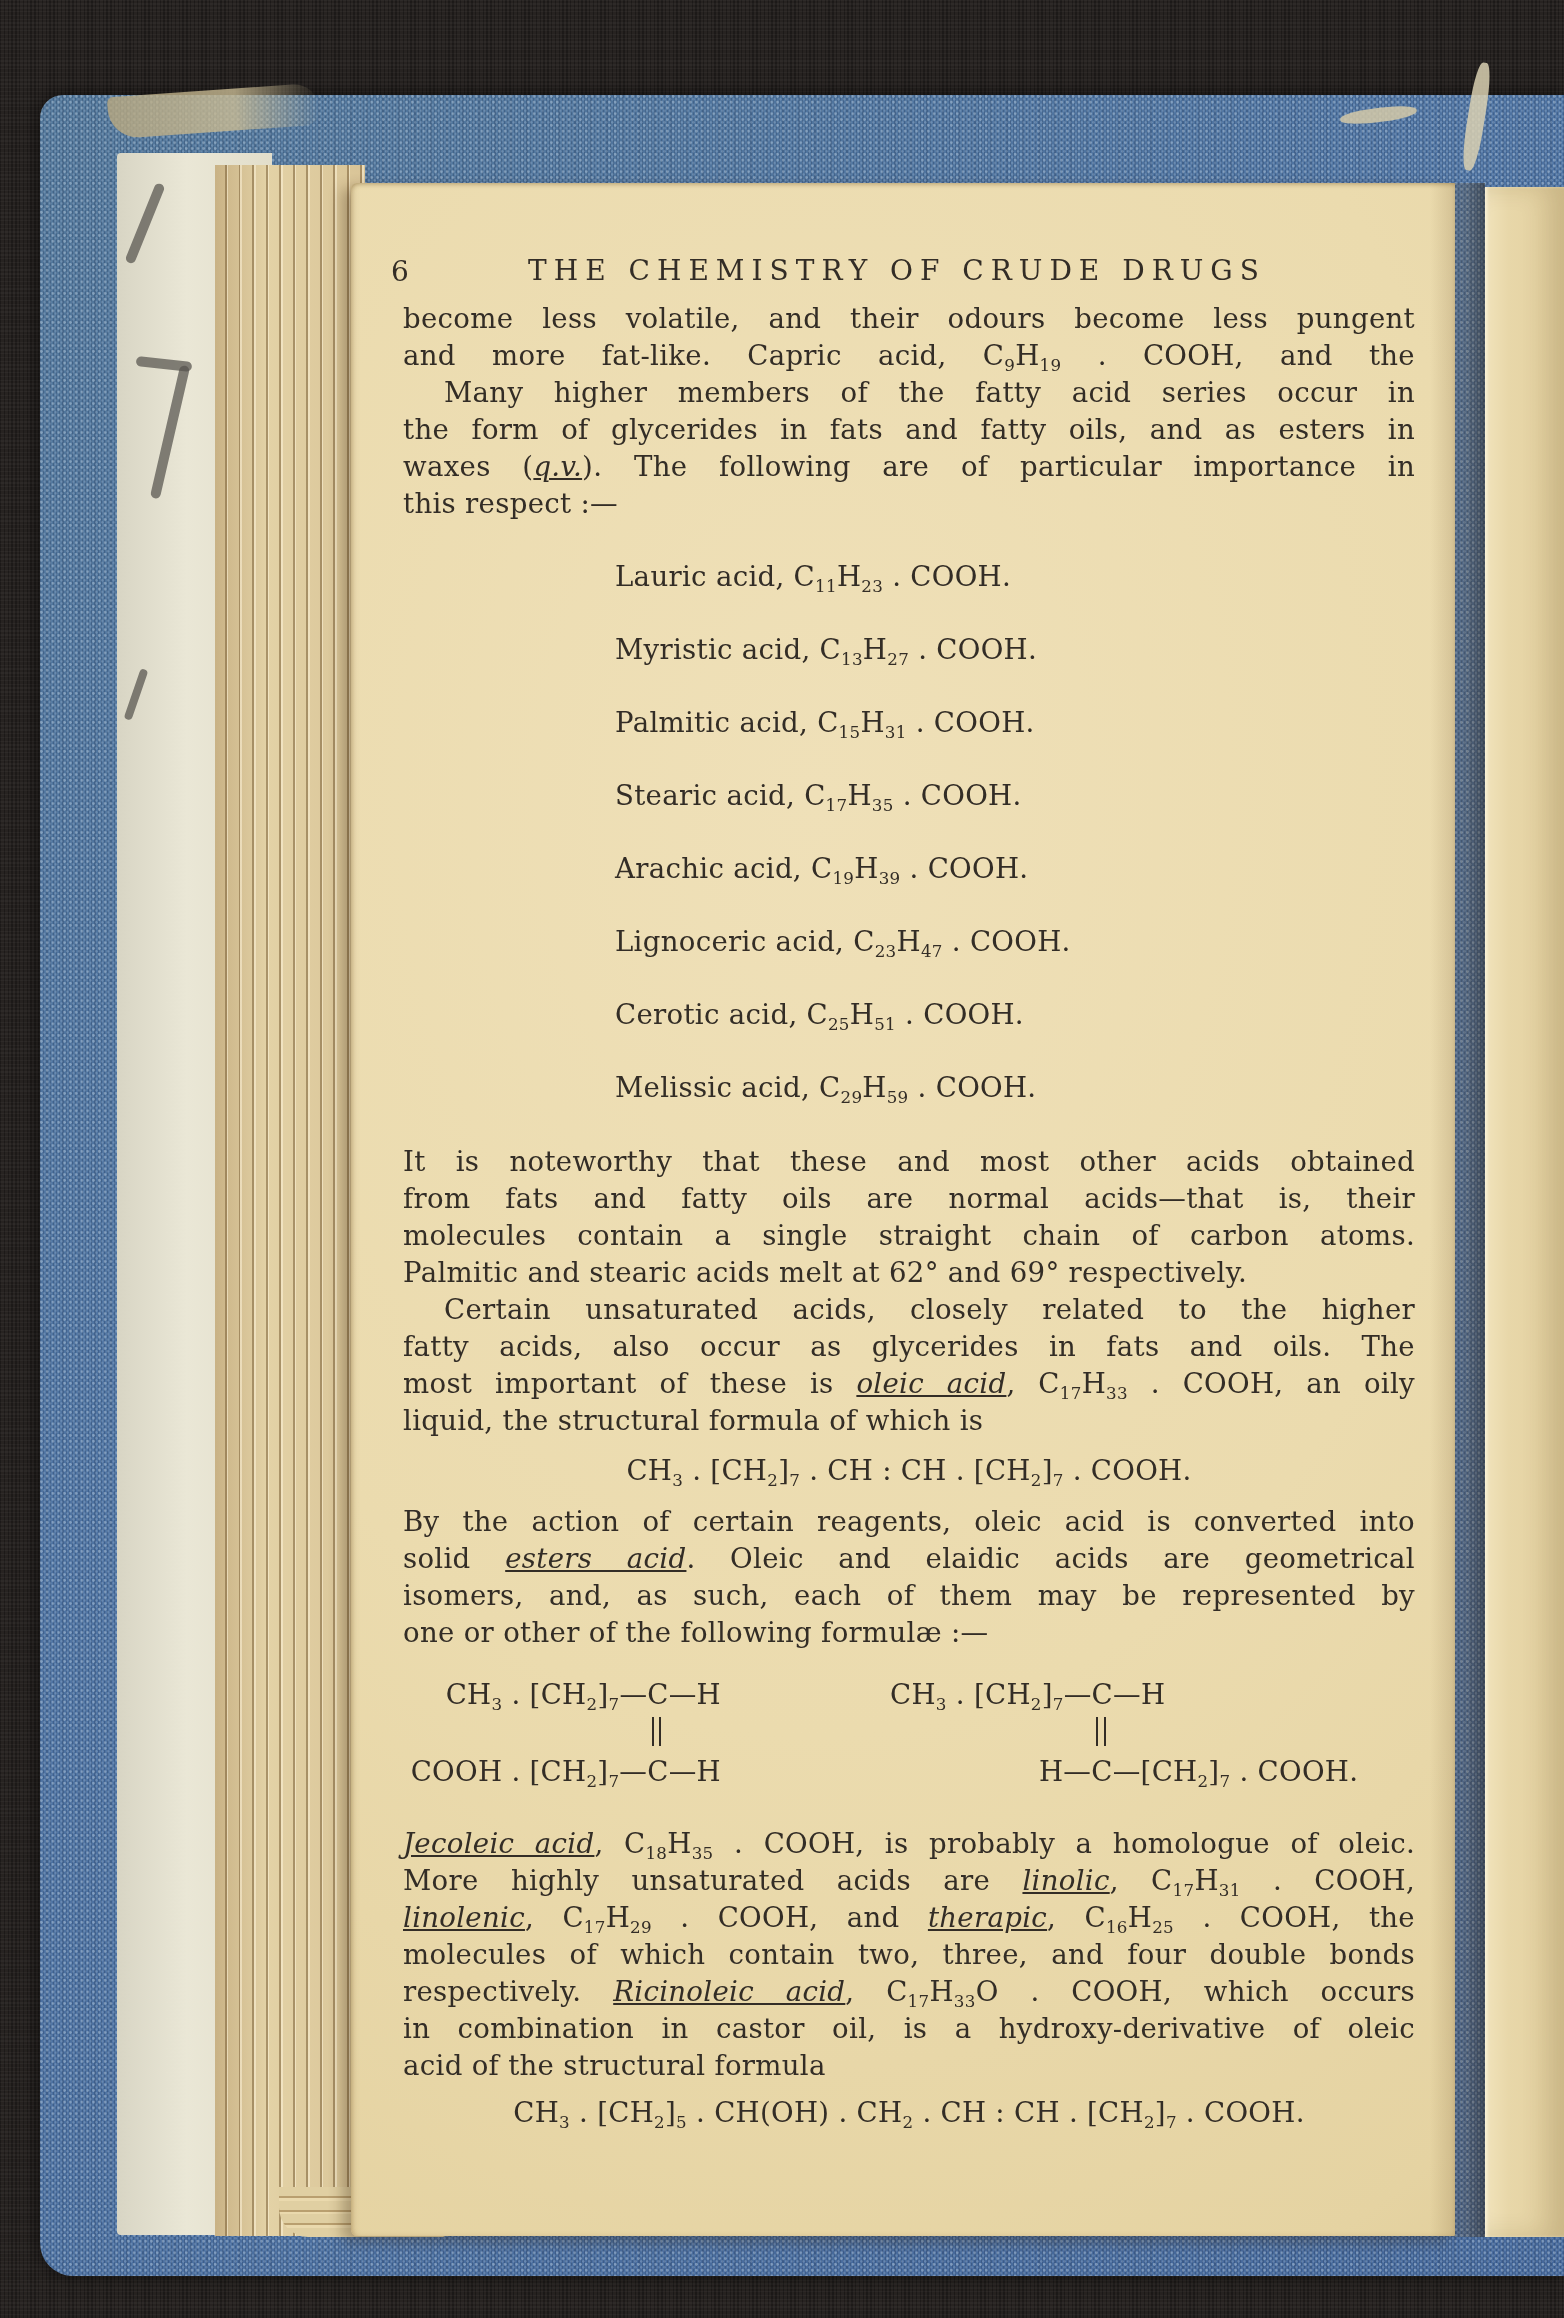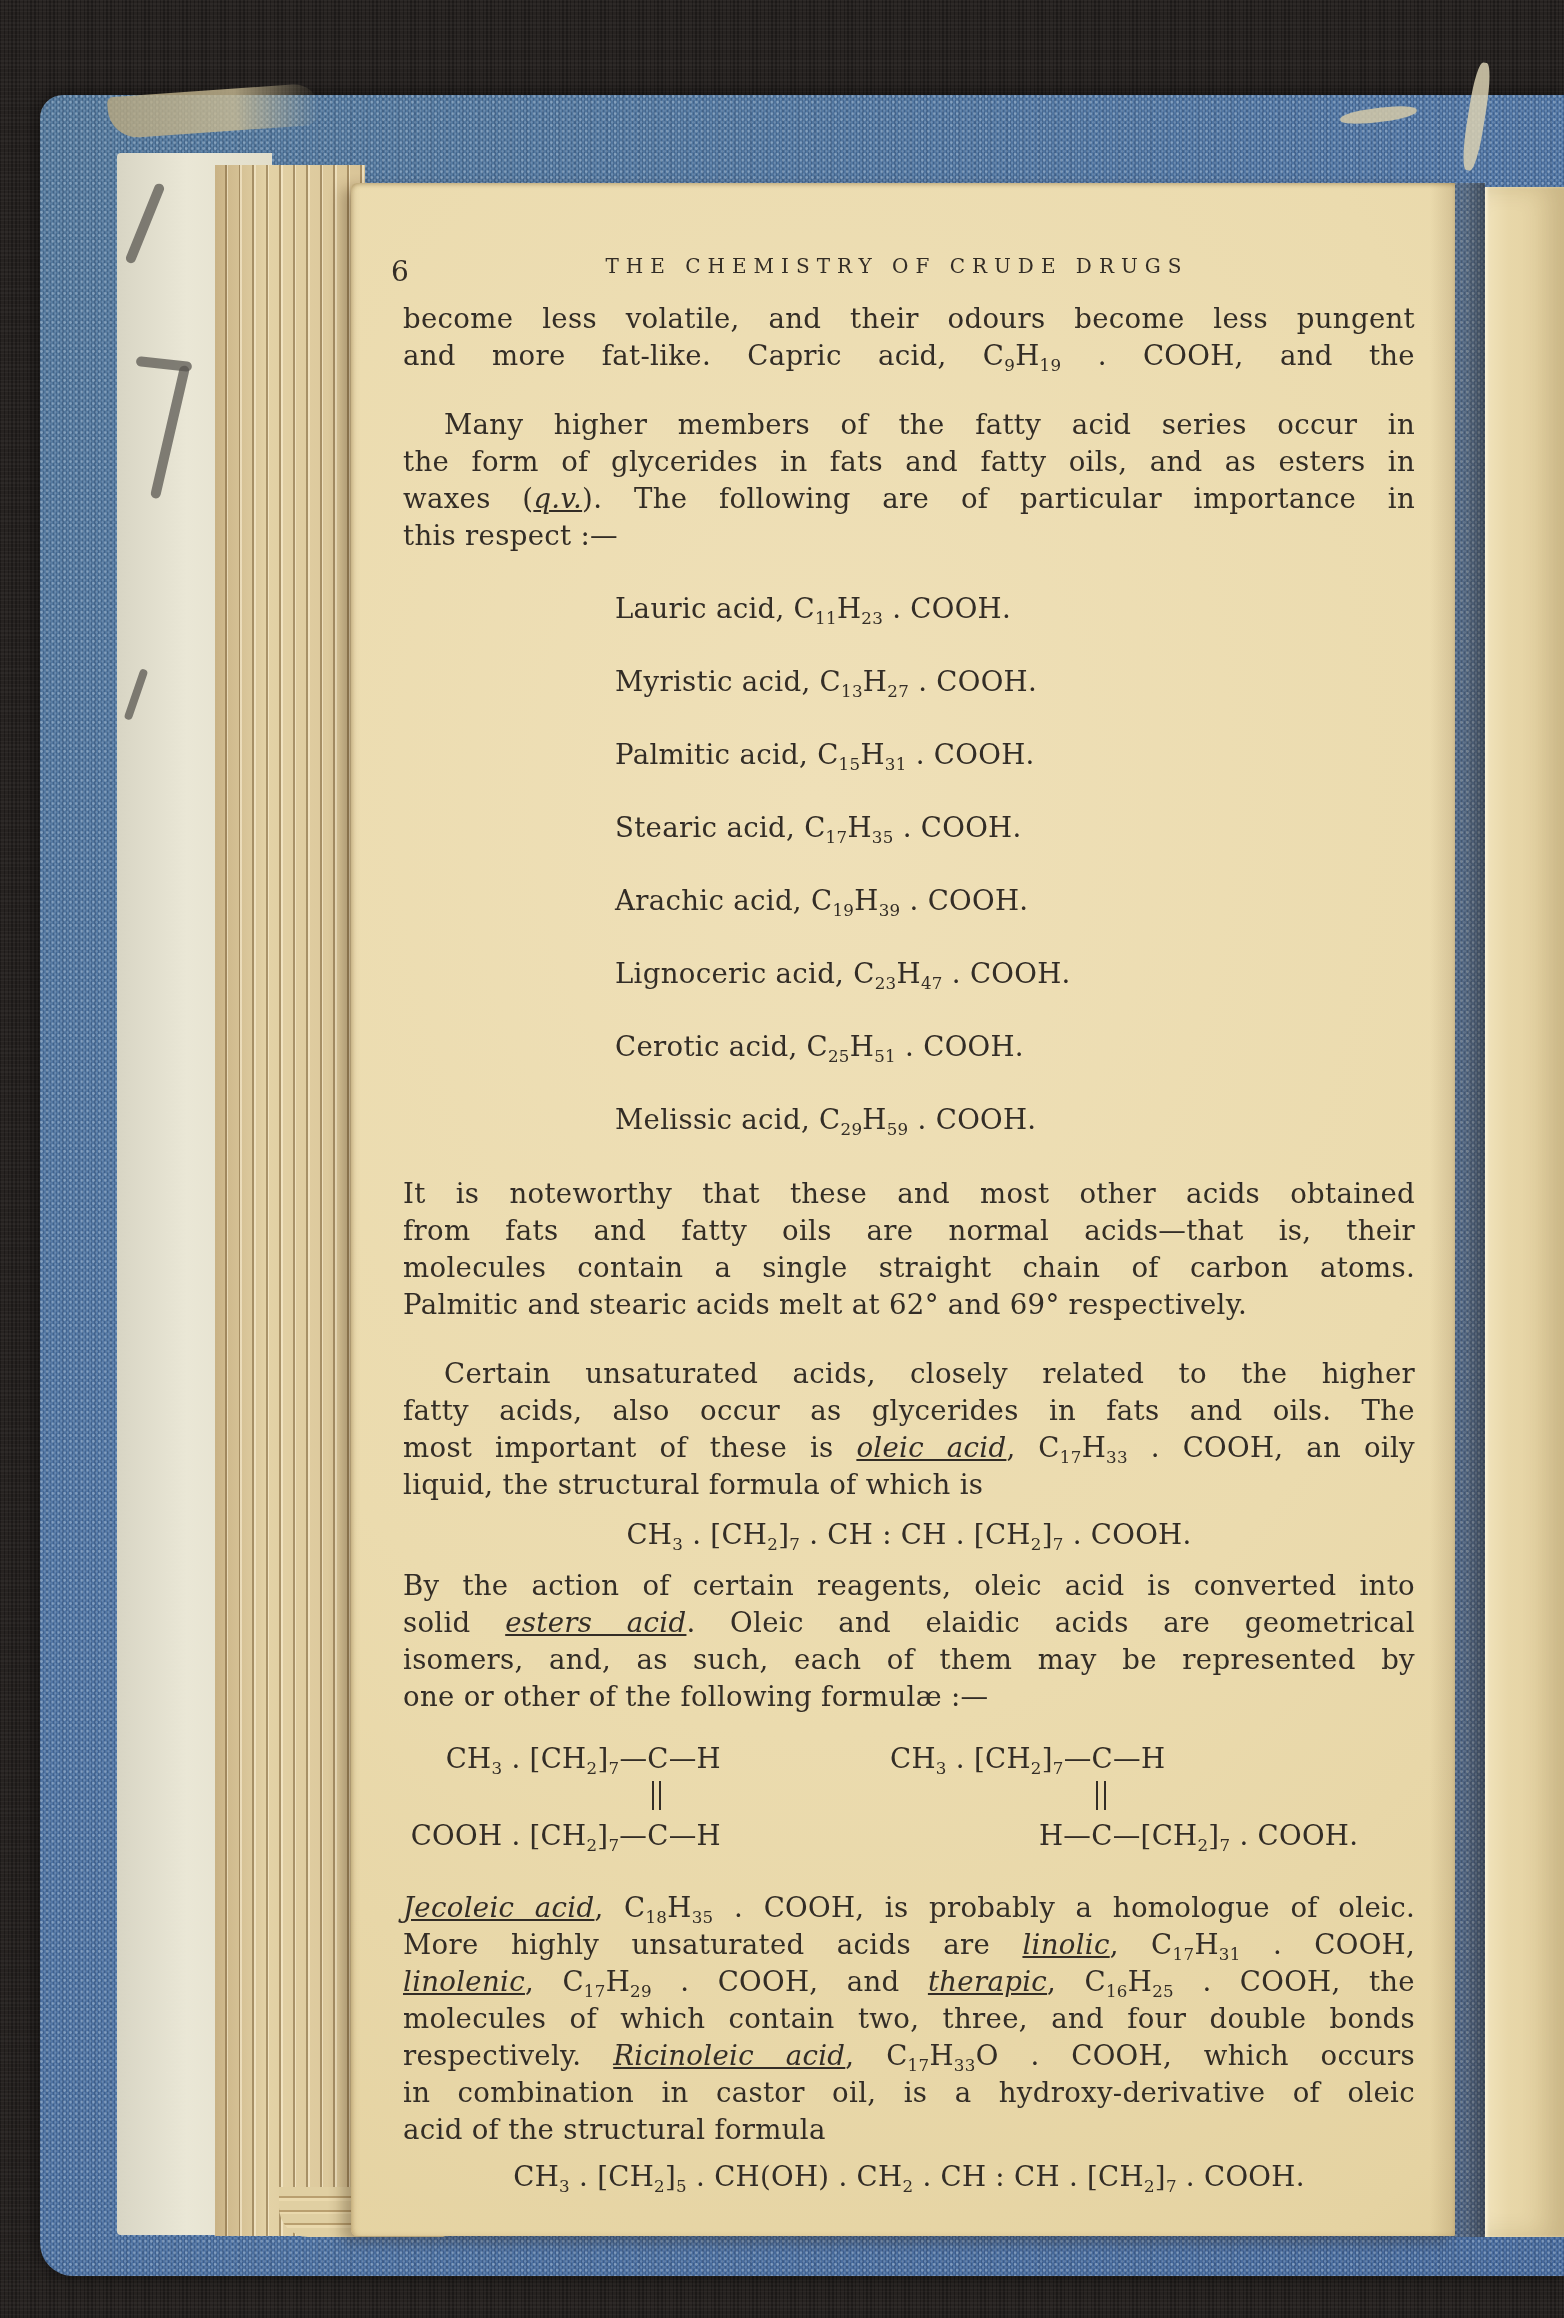--- a/index.html
+++ b/index.html
@@ -41,26 +41,26 @@
     border-radius:6.4px 1.3px 1.3px 6.4px;
     background:radial-gradient(130% 95% at 42% 30%, #efe0b8 0%, #ebdbae 48%, #e5d3a2 82%, #ddc892 100%);
     box-shadow:-9px 5.1px 14px rgba(50,30,5,.30), inset 3.8px 0 6.4px -2.6px rgba(120,90,40,.35), inset 0 2.6px 5.1px -1.9px rgba(120,90,40,.45);}
   .gutter{position:absolute;left:1430px;top:183px;width:55px;height:2054px;z-index:5;
     background:linear-gradient(90deg, rgba(92,62,20,0) 0%, rgba(92,62,20,.25) 70%, rgba(40,25,5,.45) 100%);}
   .right-page{position:absolute;left:1485px;top:187px;width:79px;height:2050px;z-index:5;
     background:linear-gradient(90deg,#f1e3bb,#e8d7a9 30%,#e2cf9e);
     box-shadow:inset 3.2px 0 3.8px -1.3px rgba(255,250,230,.8), inset -18px 0 24px rgba(80,55,15,.16);}
   .header{position:absolute;left:391px;top:254px;width:1012px;z-index:6;color:#332d26;}
   .pagenum{position:absolute;left:0;top:1.3px;font-size:28px;}
-  .runtitle{text-align:center;font-size:20px;letter-spacing:7px;white-space:nowrap;}
+  .runtitle{text-align:center;font-size:28px;letter-spacing:7px;white-space:nowrap;}
   .text-block{position:absolute;left:403px;top:300px;width:1012px;z-index:6;
     color:#332d26;font-size:27.6px;line-height:37px;letter-spacing:0.3px;}
   .tl{text-align:justify;text-align-last:justify;}
   .tl.last{text-align:left;text-align-last:left;}
-  .tl.ind{text-indent:41px;margin-top:32px;}
+  .tl.ind{text-indent:41px;}
   .it{font-style:italic;text-decoration:underline;}
   .ss{font-size:16.7px;line-height:0;vertical-align:-6.4px;letter-spacing:0.3px;}
   .acids{margin:36px 0 37px 212px;}
   .acid-line{line-height:37px;white-space:nowrap;margin-top:36px;}
   .formula{text-align:center;margin:13px 0 14px;white-space:nowrap;}
   .formula.fin{margin-top:10px;}
   .iso-wrap{position:relative;height:121px;margin:25px 0 28px;}
   .iso-col{position:absolute;top:0;line-height:37px;}
   .iso-col.l{left:7.7px;}
   .iso-col.r{left:487px;}

